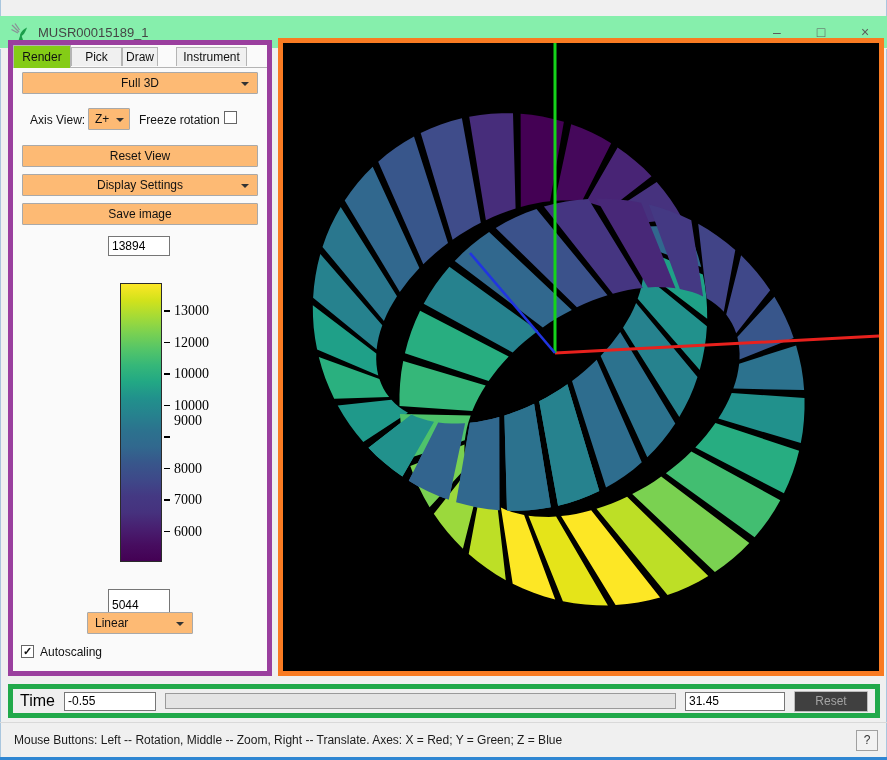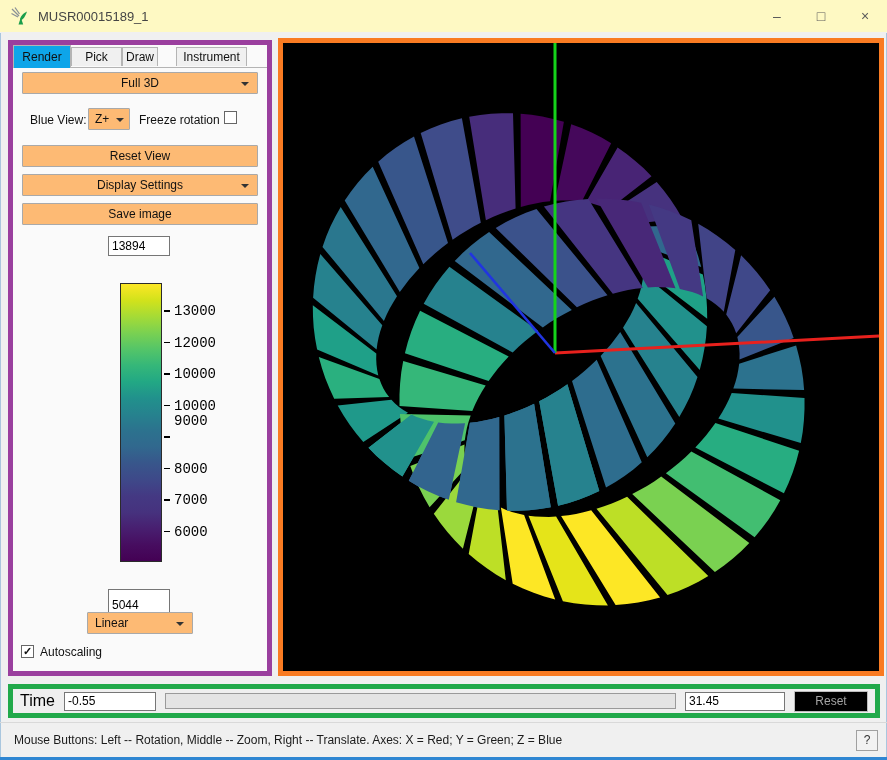--- a/index.html
+++ b/index.html
@@ -2,61 +2,61 @@
 <html><head>
 <meta charset="utf-8">
 <style>
   html,body{margin:0;padding:0;}
   body{
     width:887px;height:760px;position:relative;overflow:hidden;
     background:#f0f0f0;font-family:"Liberation Sans",sans-serif;
     box-shadow:inset 1px 0 #a9c6de, inset -1px 0 #a9c6de;
   }
   
-  #titlebar{position:absolute;left:0;top:0;width:887px;height:32px;background:#fef9c3;
+  #titlebar{position:absolute;left:0;top:16px;width:887px;height:32px;background:#86efac;
     display:flex;align-items:center;border-bottom:1px solid #f0f0f0;}
   #app-icon{width:20px;height:20px;margin-left:10px;}
   #title-text{margin-left:8px;font-size:13px;color:#454545;}
   #win-controls{margin-left:auto;display:flex;height:32px;}
   .win-btn{width:44px;height:32px;display:flex;align-items:center;justify-content:center;
     color:#5c5c5c;font-size:14px;}
   
   #left-panel{position:absolute;left:8px;top:40px;width:264px;height:636px;
     border:5px solid #9a3f9e;background:#fafafa;box-sizing:border-box;}
   #panel-inner{position:relative;width:254px;height:626px;font-size:12px;color:#111;}
   #tabbar{position:absolute;left:0;top:0;width:254px;height:23px;border-bottom:1px solid #b4b4b4;box-sizing:border-box;}
   .tab{position:absolute;top:2px;height:19px;line-height:19px;text-align:center;
     background:#f0f0f0;border:1px solid #b4b4b4;border-bottom:none;box-sizing:border-box;font-size:12px;}
-  .tab.active{top:0;height:23px;line-height:22px;background:#0ea5e9;z-index:2;}
+  .tab.active{top:0;height:23px;line-height:22px;background:#84cc16;z-index:2;}
   .btn{position:absolute;background:#fdba74;border:1px solid #a9a9a9;border-radius:1px;
     text-align:center;line-height:20px;font-size:12px;box-sizing:border-box;}
   .combo-arrow{position:absolute;right:8px;top:9px;width:0;height:0;
     border-left:4px solid transparent;border-right:4px solid transparent;border-top:4px solid #333;}
   .field{position:absolute;background:#fff;border:1px solid #767676;box-sizing:border-box;
     font-family:"Liberation Sans",sans-serif;font-size:12px;padding:0 3px;color:#000;}
   .cb{position:absolute;width:13px;height:13px;background:#fff;border:1px solid #666;
     box-sizing:border-box;text-align:center;line-height:11px;font-size:11px;font-weight:bold;color:#111;}
   .cb.checked::after{content:"\2713";}
   .lbl{position:absolute;white-space:nowrap;}
   #colorbar{position:absolute;left:107px;top:238px;width:42px;height:279px;border:1px solid #2b2b2b;box-sizing:border-box;}
   .tickdash{position:absolute;left:151px;width:6px;height:1.6px;background:#000;transform:translateY(-1px);}
   .ticklabel{position:absolute;left:161px;transform:translateY(-52%);
-    font-family:Liberation Mono, monospace;font-size:14px;color:#000;}
+    font-family:Liberation Serif, serif;font-size:14px;color:#000;}
   
   #view3d{position:absolute;left:278px;top:38px;width:606px;height:638px;
     border:5px solid #f97b22;background:#000;box-sizing:border-box;}
   #scene{position:absolute;left:0;top:0;width:596px;height:628px;display:block;}
   
   #timebar{position:absolute;left:8px;top:684px;width:872px;height:34px;border:5px solid #21a94a;
     background:#efefef;box-sizing:border-box;display:flex;align-items:center;padding:0 7px;gap:9px;}
   #time-min{width:92px;height:19px;position:static;}
   #time-max{width:100px;height:19px;position:static;}
   #time-slider{flex:1;height:16px;background:#e4e4e4;border:1px solid #9a9a9a;box-sizing:border-box;}
   #time-reset{position:static;width:74px;height:21px;line-height:19px;color:#a3a3a3;
-    background:#000000;border:1px solid #bcbcbc;}
+    background:#404040;border:1px solid #bcbcbc;}
   
   #statusbar{position:absolute;left:0;top:722px;width:887px;height:35px;border-top:1px solid #d9d9d9;}
   #status-text{position:absolute;left:14px;top:10px;font-size:12px;color:#1b1b1b;white-space:nowrap;}
   #help-btn{position:absolute;right:9px;top:7px;width:22px;height:21px;background:#f2f2f2;
     border:1px solid #a0a0a0;text-align:center;line-height:19px;font-size:12px;color:#333;box-sizing:border-box;}
   #bottom-accent{position:absolute;left:0;top:757px;width:887px;height:3px;background:#2f86d2;}
 </style>
 </head>
 <body>
 
@@ -81,21 +81,21 @@
       <div class="tab" style="left:58px;width:51px">Pick</div>
       <div class="tab" style="left:109px;width:36px">Draw</div>
       <div class="tab" style="left:163px;width:71px">Instrument</div>
     </div>
 
     <div class="btn" style="left:9px;top:27px;width:236px;height:22px">
       <span>Full 3D</span>
       <span class="combo-arrow"></span>
     </div>
 
-    <span class="lbl" style="left:17px;top:68px">Blue View:</span>
+    <span class="lbl" style="left:17px;top:68px">Axis View:</span>
     <div class="btn" style="left:75px;top:63px;width:42px;height:22px;text-align:left;padding-left:6px">
       <span>Z+</span>
       <span class="combo-arrow" style="right:5px"></span>
     </div>
     <span class="lbl" style="left:126px;top:68px">Freeze rotation</span>
     <div class="cb" style="left:211px;top:66px"></div>
 
     <div class="btn" style="left:9px;top:129px;width:236px;height:22px">
       <span>Display Settings</span>
       <span class="combo-arrow"></span>

